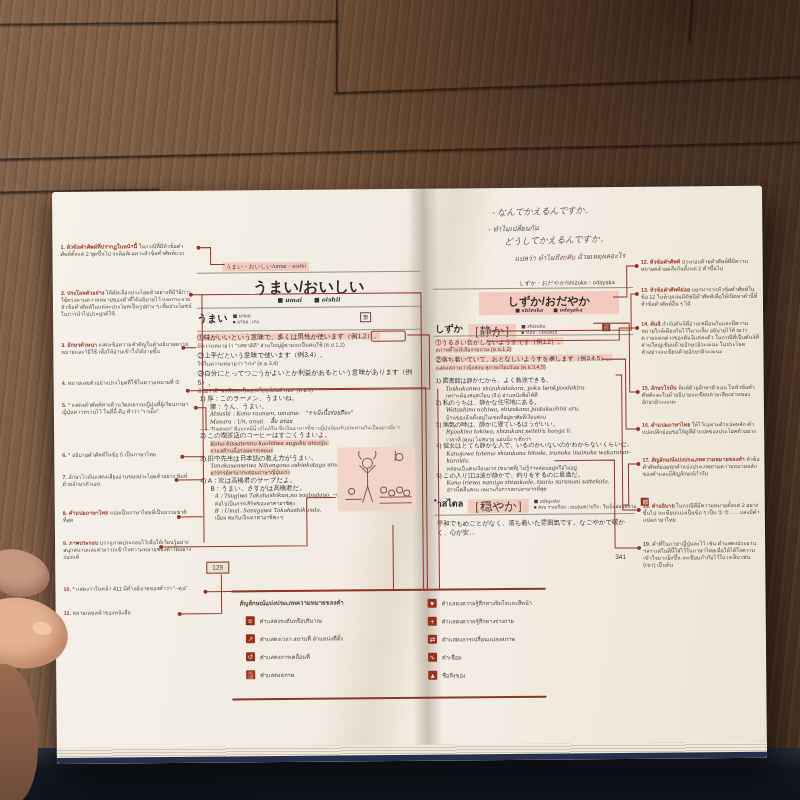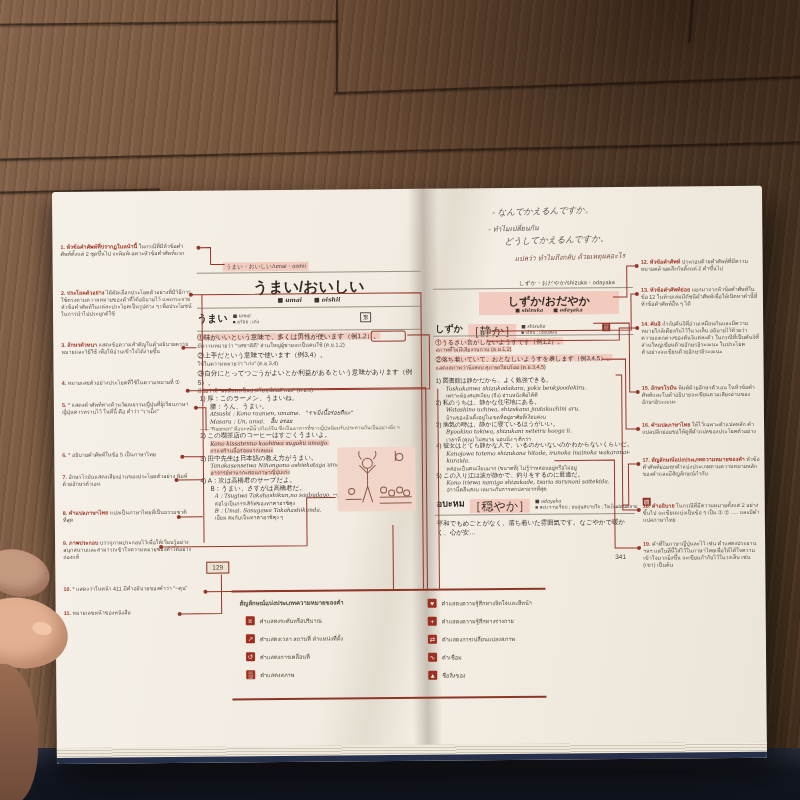--- a/index.html
+++ b/index.html
@@ -217,21 +217,21 @@
       <div class="ex-th ind">เวลาที่ (คุณ) ไม่สบาย นอนนิ่ง ๆ ดีกว่า</div>
       <div class="ex-jp" style="font-size:6px">4) 彼女はとても静かな人で、いるのかいないのかわからないくらいだ。</div>
       <div class="ex-ro ind">Kanojowa totemo shizukana hitode, irunoka inainoka wakaranai-kuraida.</div>
       <div class="ex-th ind">หล่อนเป็นคนเงียบมาก (ขนาดที่) ไม่รู้ว่าหล่อนอยู่หรือไม่อยู่</div>
       <div class="ex-jp" style="font-size:6px">5) この入り江は波が静かで、釣りをするのに最適だ。</div>
       <div class="ex-ro ind">Kono iriewa namiga shizukade, tsurio surunoni saitekida.</div>
       <div class="ex-th ind">อ่าวนี้คลื่นสงบ เหมาะกับการตกปลามากที่สุด</div>
     </div>
 
     <div class="entry-row" style="left:382px;top:311px">
-      <span class="entry-word" style="font-size:9px">อบะหม</span>
+      <span class="entry-word" style="font-size:9px">ำสไตล</span>
       <span class="entry-kanji hl">［穏やか］</span>
       <span class="entry-readings" style="max-width:120px">
         <span class="ro">■ odayaka</span>
         <span>■ สงบ ราบเรียบ ; อบอุ่นสบายใจ ; ใจเย็นผ่อนคลาย</span>
       </span>
       <span class="sym-box">▨</span>
     </div>
     <div class="rule" style="left:380px;top:326px;width:200px"></div>
     <div class="m-jp" style="position:absolute;left:382px;top:331px;width:198px;font-size:6.4px">平和でもめごとがなく、落ち着いた雰囲気です。なごやかで暖かく、心が安…</div>
 

